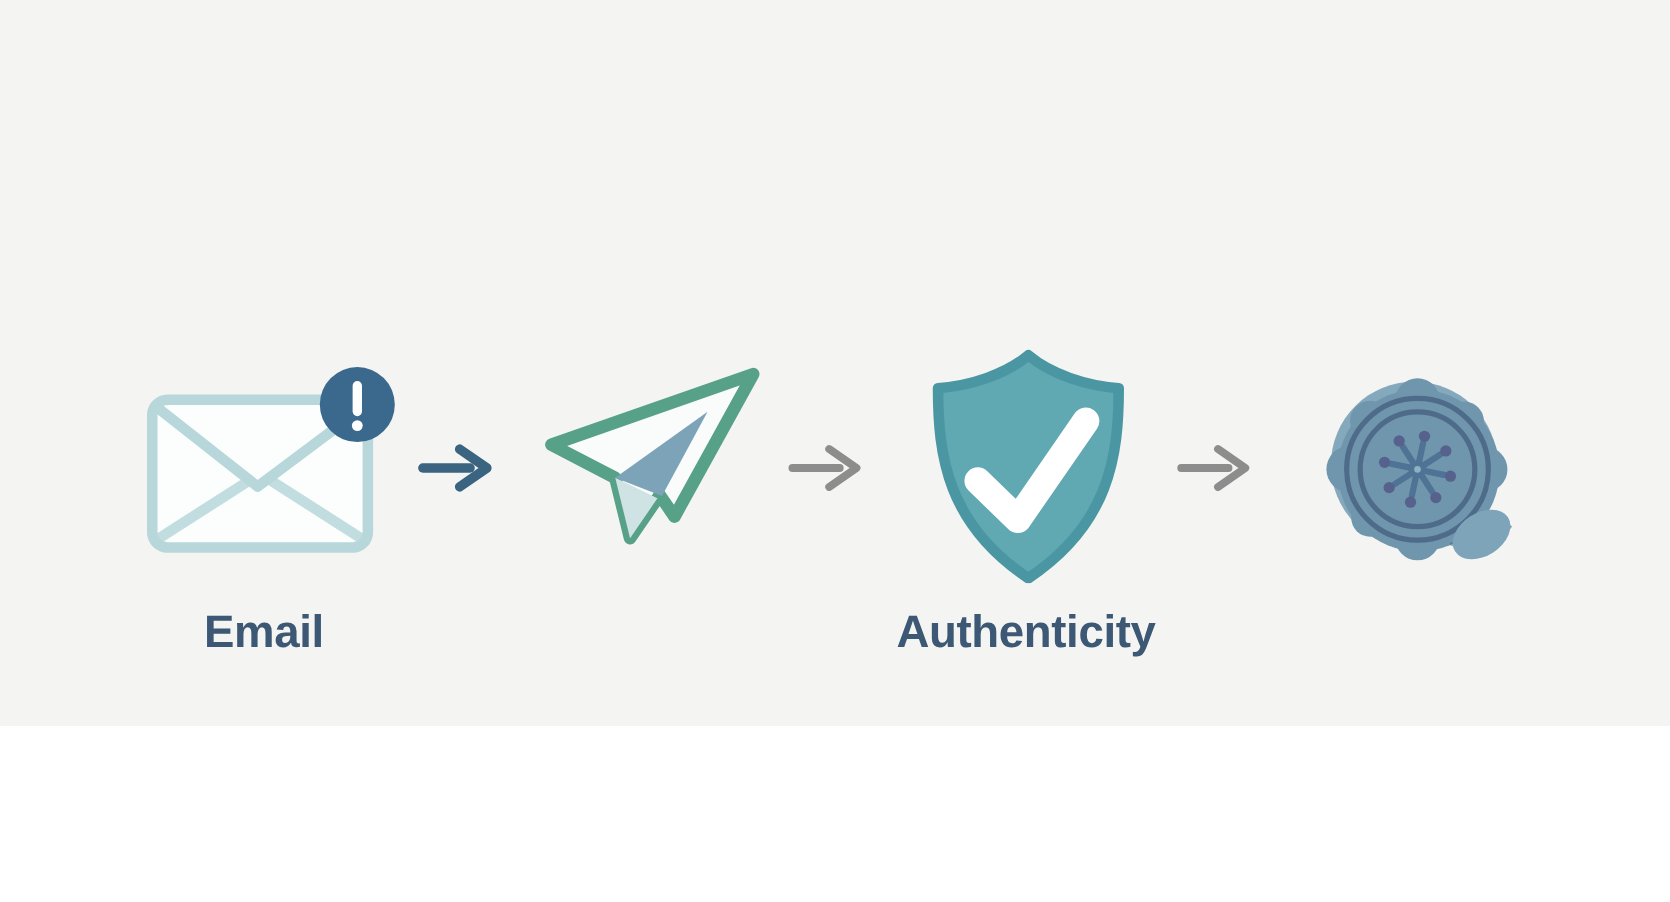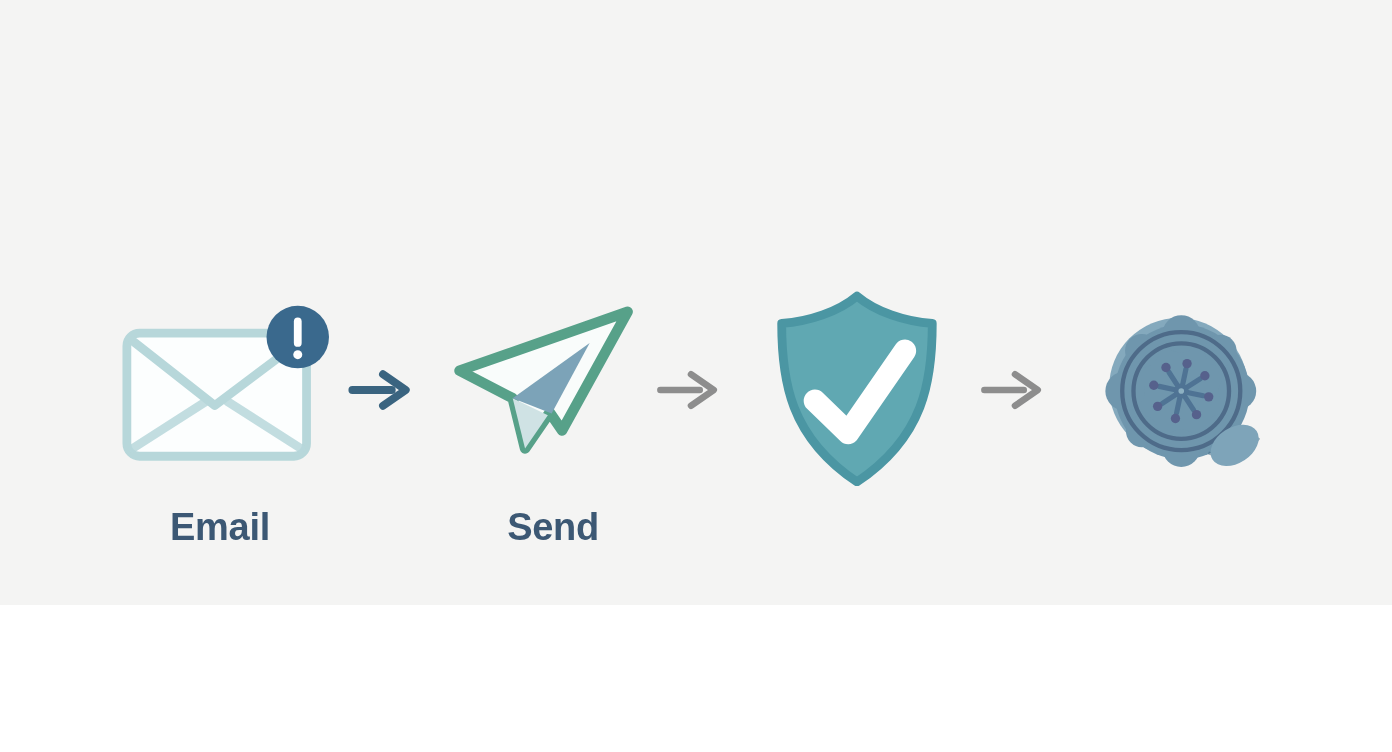--- a/index.html
+++ b/index.html
@@ -90,31 +90,31 @@
   <svg class="abs" style="left:348px; top:367px;" width="70" height="46" viewBox="0 0 80 52">
     <line class="arrow arrow-primary" x1="5" y1="26" x2="50" y2="26" stroke="#3a6480"></line>
     <polyline class="arrow arrow-primary" points="40,8 66,26 40,44" stroke="#3a6480"></polyline>
   </svg>
 
   <svg class="abs" style="left:450px; top:302px;" width="190" height="200" viewBox="0 0 200 210">
     <path class="plane-body" d="M 187 10 L 10 72 L 66 101 L 79 154 L 105 116 L 118 135 Z"></path>
     <path class="plane-tail" d="M 66 101 L 79 154 L 103 119 Z"></path>
     <path class="plane-dart" d="M 147 43 L 66 101 L 107 117 Z"></path>
   </svg>
-  <div class="step-label label-send">Send</div>
 
   <svg class="abs" style="left:656px; top:367px;" width="70" height="46" viewBox="0 0 80 52">
     <line class="arrow arrow-secondary" x1="5" y1="26" x2="50" y2="26" stroke="#8d8d8d"></line>
     <polyline class="arrow arrow-secondary" points="40,8 66,26 40,44" stroke="#8d8d8d"></polyline>
   </svg>
 
   <svg class="abs" style="left:768px; top:290px;" width="176" height="196" viewBox="0 0 180 200">
     <path class="shield-body" d="M 91 6 C 110 22, 140 32, 168 34 C 168 92, 160 150, 91 196 C 22 150, 14 92, 14 34 C 42 32, 72 22, 91 6 Z"></path>
     <path class="shield-check" d="M 48 113 L 82 146 L 140 62"></path>
   </svg>
+  <div class="step-label label-authenticity">Authenticity</div>
 
   <svg class="abs" style="left:980px; top:367px;" width="70" height="46" viewBox="0 0 80 52">
     <line class="arrow arrow-secondary" x1="5" y1="26" x2="50" y2="26" stroke="#8d8d8d"></line>
     <polyline class="arrow arrow-secondary" points="40,8 66,26 40,44" stroke="#8d8d8d"></polyline>
   </svg>
 
   <svg class="abs" style="left:1096px; top:303px;" width="178" height="178" viewBox="0 0 190 190">
     <g>
       <circle class="seal-sheen" cx="88" cy="90" r="74"></circle>
       <circle class="seal-body" cx="92" cy="95" r="72"></circle>

